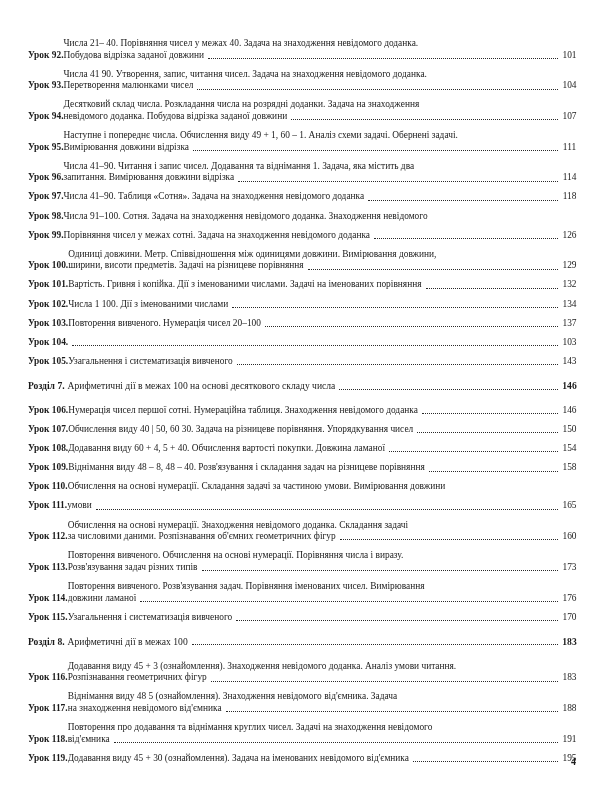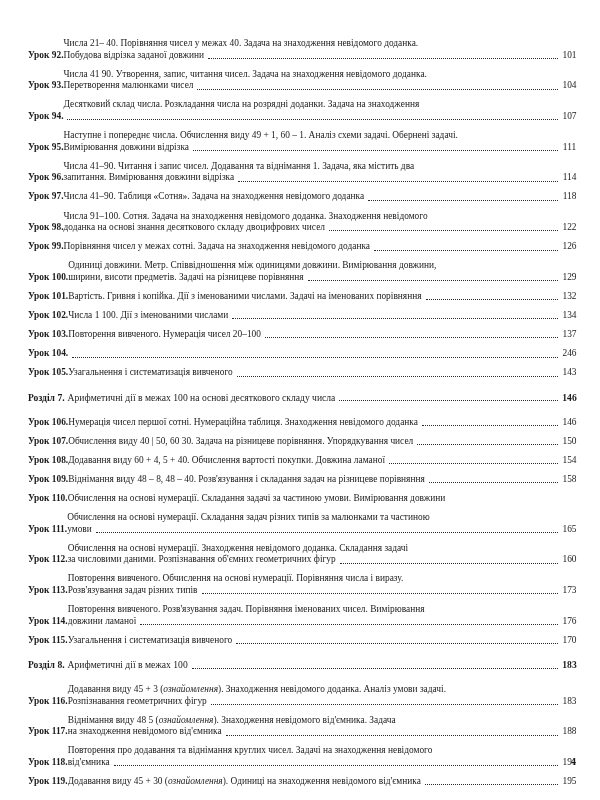--- a/index.html
+++ b/index.html
@@ -81,21 +81,21 @@
   .section {
     margin-top: 13px;
     margin-bottom: 13px;
     font-weight: bold;
     font-size: 9.6px;
   }
   .section .row { align-items: flex-end; }
   .section .label { padding-right: 0; }
   .section .sec-text { white-space: nowrap; flex: 0 1 auto; font-weight: normal; }
 
-  .ital { font-style: italic; }
+  .ital { }
 
   .folio {
     position: absolute;
     right: 24px;
     bottom: 33px;
     font-size: 10px;
     font-weight: bold;
     font-family: "Liberation Serif", "DejaVu Serif", serif;
   }
 </style>
@@ -129,20 +129,21 @@
             </div>
           </div>
         </div>
       </div>
       <div class="entry">
         <div class="row">
           <span class="label">Урок 94.</span>
           <div class="title-block">
             <div class="line1 plain"><span class="txt">Десятковий склад числа. Розкладання числа на розрядні доданки. Задача на знаходження</span></div>
             <div class="line2">
+              <span class="txt">невідомого доданка. Побудова відрізка заданої довжини</span>
               <span class="leader"></span>
               <span class="pageno">107</span>
             </div>
           </div>
         </div>
       </div>
       <div class="entry">
         <div class="row">
           <span class="label">Урок 95.</span>
           <div class="title-block">
@@ -178,25 +179,20 @@
               <span class="pageno">118</span>
             </div>
           </div>
         </div>
       </div>
       <div class="entry">
         <div class="row">
           <span class="label">Урок 98.</span>
           <div class="title-block">
             <div class="line1 plain"><span class="txt">Числа 91–100. Сотня. Задача на знаходження невідомого доданка. Знаходження невідомого</span></div>
-            <div class="line2">
-              <span class="txt">доданка на основі знання десяткового складу двоцифрових чисел</span>
-              <span class="leader"></span>
-              <span class="pageno">122</span>
-            </div>
           </div>
         </div>
       </div>
       <div class="entry">
         <div class="row">
           <span class="label">Урок 99.</span>
           <div class="title-block">
             <div class="line1">
               <span class="txt">Порівняння чисел у межах сотні. Задача на знаходження невідомого доданка</span>
               <span class="leader"></span>
@@ -253,21 +249,21 @@
             </div>
           </div>
         </div>
       </div>
       <div class="entry">
         <div class="row">
           <span class="label">Урок 104.</span>
           <div class="title-block">
             <div class="line1">
               <span class="leader"></span>
-              <span class="pageno">246</span>
+              <span class="pageno">103</span>
             </div>
           </div>
         </div>
       </div>
       <div class="entry">
         <div class="row">
           <span class="label">Урок 105.</span>
           <div class="title-block">
             <div class="line1">
               <span class="txt">Узагальнення і систематизація вивченого</span>
@@ -342,21 +338,20 @@
           <span class="label">Урок 110.</span>
           <div class="title-block">
             <div class="line1 plain"><span class="txt">Обчислення на основі нумерації. Складання задачі за частиною умови. Вимірювання довжини</span></div>
           </div>
         </div>
       </div>
       <div class="entry">
         <div class="row">
           <span class="label">Урок 111.</span>
           <div class="title-block">
-            <div class="line1 plain"><span class="txt">Обчислення на основі нумерації. Складання задач різних типів за малюнками та частиною</span></div>
             <div class="line2">
               <span class="txt">умови</span>
               <span class="leader"></span>
               <span class="pageno">165</span>
             </div>
           </div>
         </div>
       </div>
       <div class="entry">
         <div class="row">
@@ -418,21 +413,21 @@
               <span class="leader"></span>
               <span class="pageno">183</span>
             </div>
           </div>
         </div>
       </div>
       <div class="entry">
         <div class="row">
           <span class="label">Урок 116.</span>
           <div class="title-block">
-            <div class="line1 plain"><span class="txt"><span>Додавання виду 45 + 3 (</span><span class="ital">ознайомлення</span><span>). Знаходження невідомого доданка. Аналіз умови задачі.</span></span></div>
+            <div class="line1 plain"><span class="txt"><span>Додавання виду 45 + 3 (</span><span class="ital">ознайомлення</span><span>). Знаходження невідомого доданка. Аналіз умови читання.</span></span></div>
             <div class="line2">
               <span class="txt">Розпізнавання геометричних фігур</span>
               <span class="leader"></span>
               <span class="pageno">183</span>
             </div>
           </div>
         </div>
       </div>
       <div class="entry">
         <div class="row">
@@ -458,21 +453,21 @@
               <span class="pageno">191</span>
             </div>
           </div>
         </div>
       </div>
       <div class="entry">
         <div class="row">
           <span class="label">Урок 119.</span>
           <div class="title-block">
             <div class="line1">
-              <span class="txt"><span>Додавання виду 45 + 30 (</span><span class="ital">ознайомлення</span><span>). Одиниці на знаходження невідомого від'ємника</span></span>
+              <span class="txt"><span>Додавання виду 45 + 30 (</span><span class="ital">ознайомлення</span><span>). Задача на іменованих невідомого від'ємника</span></span>
               <span class="leader"></span>
               <span class="pageno">195</span>
             </div>
           </div>
         </div>
       </div>
     </div>
   <div class="folio">4</div>
 </div>
 

